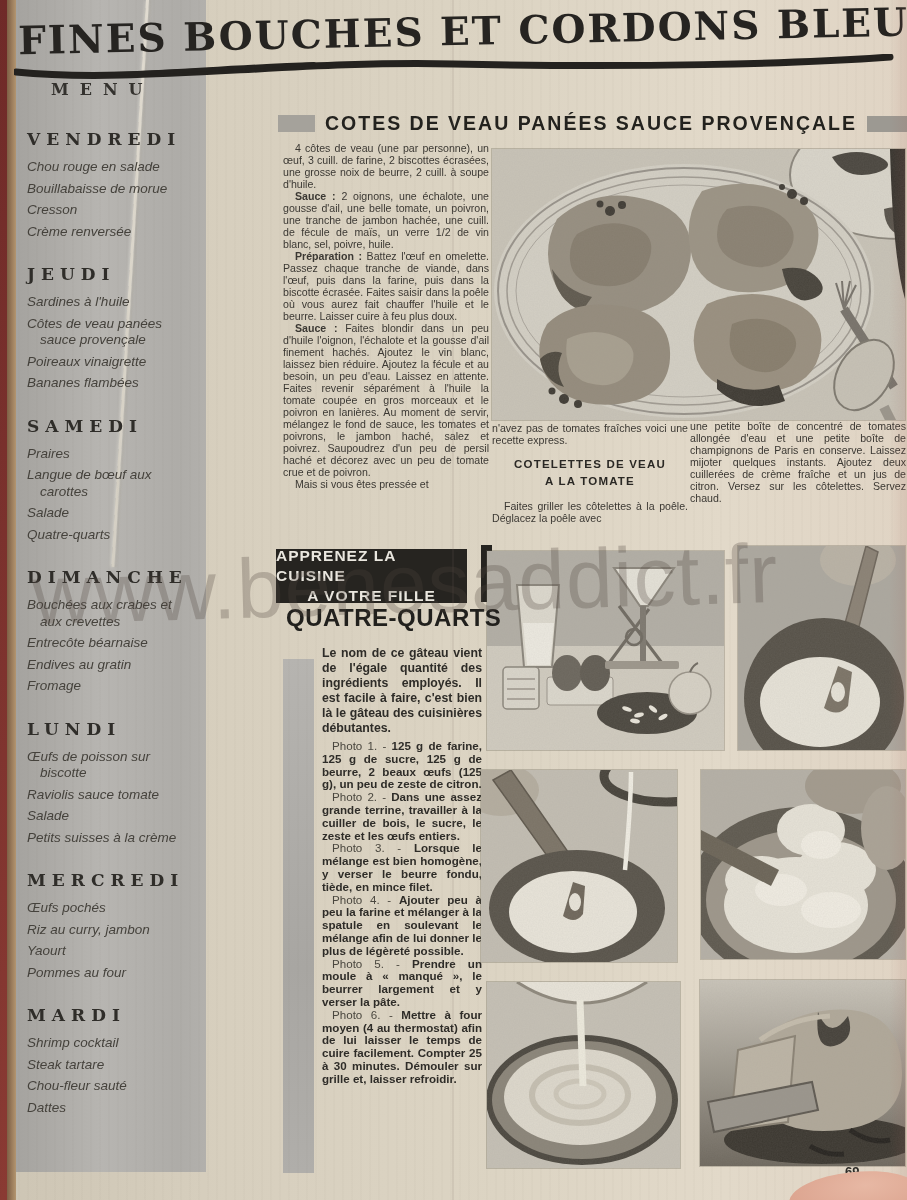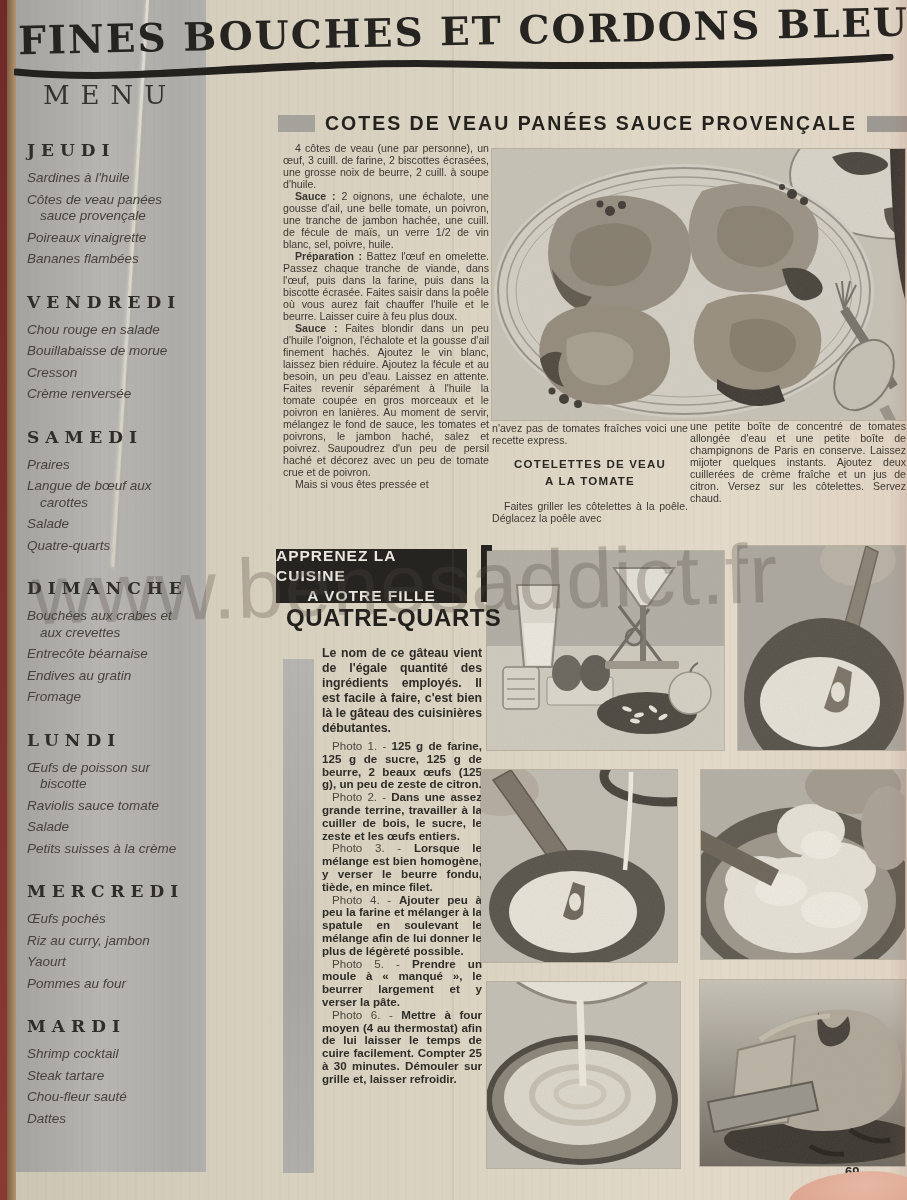--- a/index.html
+++ b/index.html
@@ -17,22 +17,22 @@
   .crease{position:absolute;left:146px;top:0;width:3px;height:568px;
     background:linear-gradient(#f0eadd,#ded8ca);opacity:.75;transform:rotate(3.5deg);transform-origin:top center;
     box-shadow:0 0 4px rgba(255,252,240,.8),2px 0 2px rgba(110,104,92,.35);}
   
   .title{position:absolute;left:18px;top:8px;width:878px;z-index:10;transform:rotate(-1.2deg);
     font-family:"DejaVu Serif","Liberation Serif",serif;font-weight:bold;font-size:39px;letter-spacing:2px;
     color:#262421;white-space:nowrap;}
   .title-rule{position:absolute;left:14px;top:54px;width:880px;height:30px;z-index:9;}
   
   .menu{position:absolute;left:27px;top:80px;width:168px;z-index:3;}
-  .menu-label{font-family:"DejaVu Serif","Liberation Serif",serif;font-weight:normal;font-size:26px;
-    letter-spacing:11px;color:#34322e;margin:0 0 30px 16px;}
+  .menu-label{font-family:"DejaVu Serif","Liberation Serif",serif;font-weight:bold;font-size:16px;
+    letter-spacing:11px;color:#34322e;margin:0 0 30px 24px;}
   .day{margin-top:24px;}
   .day h3{font-family:"DejaVu Serif","Liberation Serif",serif;font-weight:bold;font-size:17px;
     letter-spacing:6px;color:#2f2d29;margin:0 0 10px 0;}
   .mi{font-style:italic;font-size:13.5px;line-height:16.5px;color:#45423c;margin-bottom:5px;
     padding-left:13px;text-indent:-13px;}
   
   .headline-row{position:absolute;left:278px;top:112px;width:584px;display:flex;align-items:center;z-index:4;}
   .hbar-l{width:37px;height:17px;background:#a5a29b;margin-right:10px;flex:none;}
   .hbar-r{width:66px;height:16px;background:#9c9992;margin-left:10px;flex:none;}
   .headline{font-weight:bold;font-size:19.5px;letter-spacing:2px;color:#23221e;white-space:nowrap;}
@@ -100,33 +100,33 @@
   <div class="title">FINES BOUCHES ET CORDONS BLEUS</div>
   <svg class="title-rule" viewBox="0 0 880 30" preserveAspectRatio="none">
     <path d="M2,18 C120,30 280,6 440,10 C620,14 780,10 876,3" fill="none" stroke="#24221f" stroke-width="7" stroke-linecap="round"></path>
     <path d="M2,18 C90,26 180,14 300,10" fill="none" stroke="#24221f" stroke-width="4" stroke-linecap="round"></path>
   </svg>
 
   <section class="menu">
     <div class="menu-label">MENU</div>
 
     <div class="day">
+      <h3>VENDREDI</h3>
+      <div class="mi">Chou rouge en salade</div>
+      <div class="mi">Bouillabaisse de morue</div>
+      <div class="mi">Cresson</div>
+      <div class="mi">Crème renversée</div>
+    </div>
+
+    <div class="day">
       <h3>JEUDI</h3>
       <div class="mi">Sardines à l'huile</div>
       <div class="mi">Côtes de veau panées sauce provençale</div>
       <div class="mi">Poireaux vinaigrette</div>
       <div class="mi">Bananes flambées</div>
-    </div>
-
-    <div class="day">
-      <h3>VENDREDI</h3>
-      <div class="mi">Chou rouge en salade</div>
-      <div class="mi">Bouillabaisse de morue</div>
-      <div class="mi">Cresson</div>
-      <div class="mi">Crème renversée</div>
     </div>
 
     <div class="day">
       <h3>SAMEDI</h3>
       <div class="mi">Praires</div>
       <div class="mi">Langue de bœuf aux carottes</div>
       <div class="mi">Salade</div>
       <div class="mi">Quatre-quarts</div>
     </div>
 

